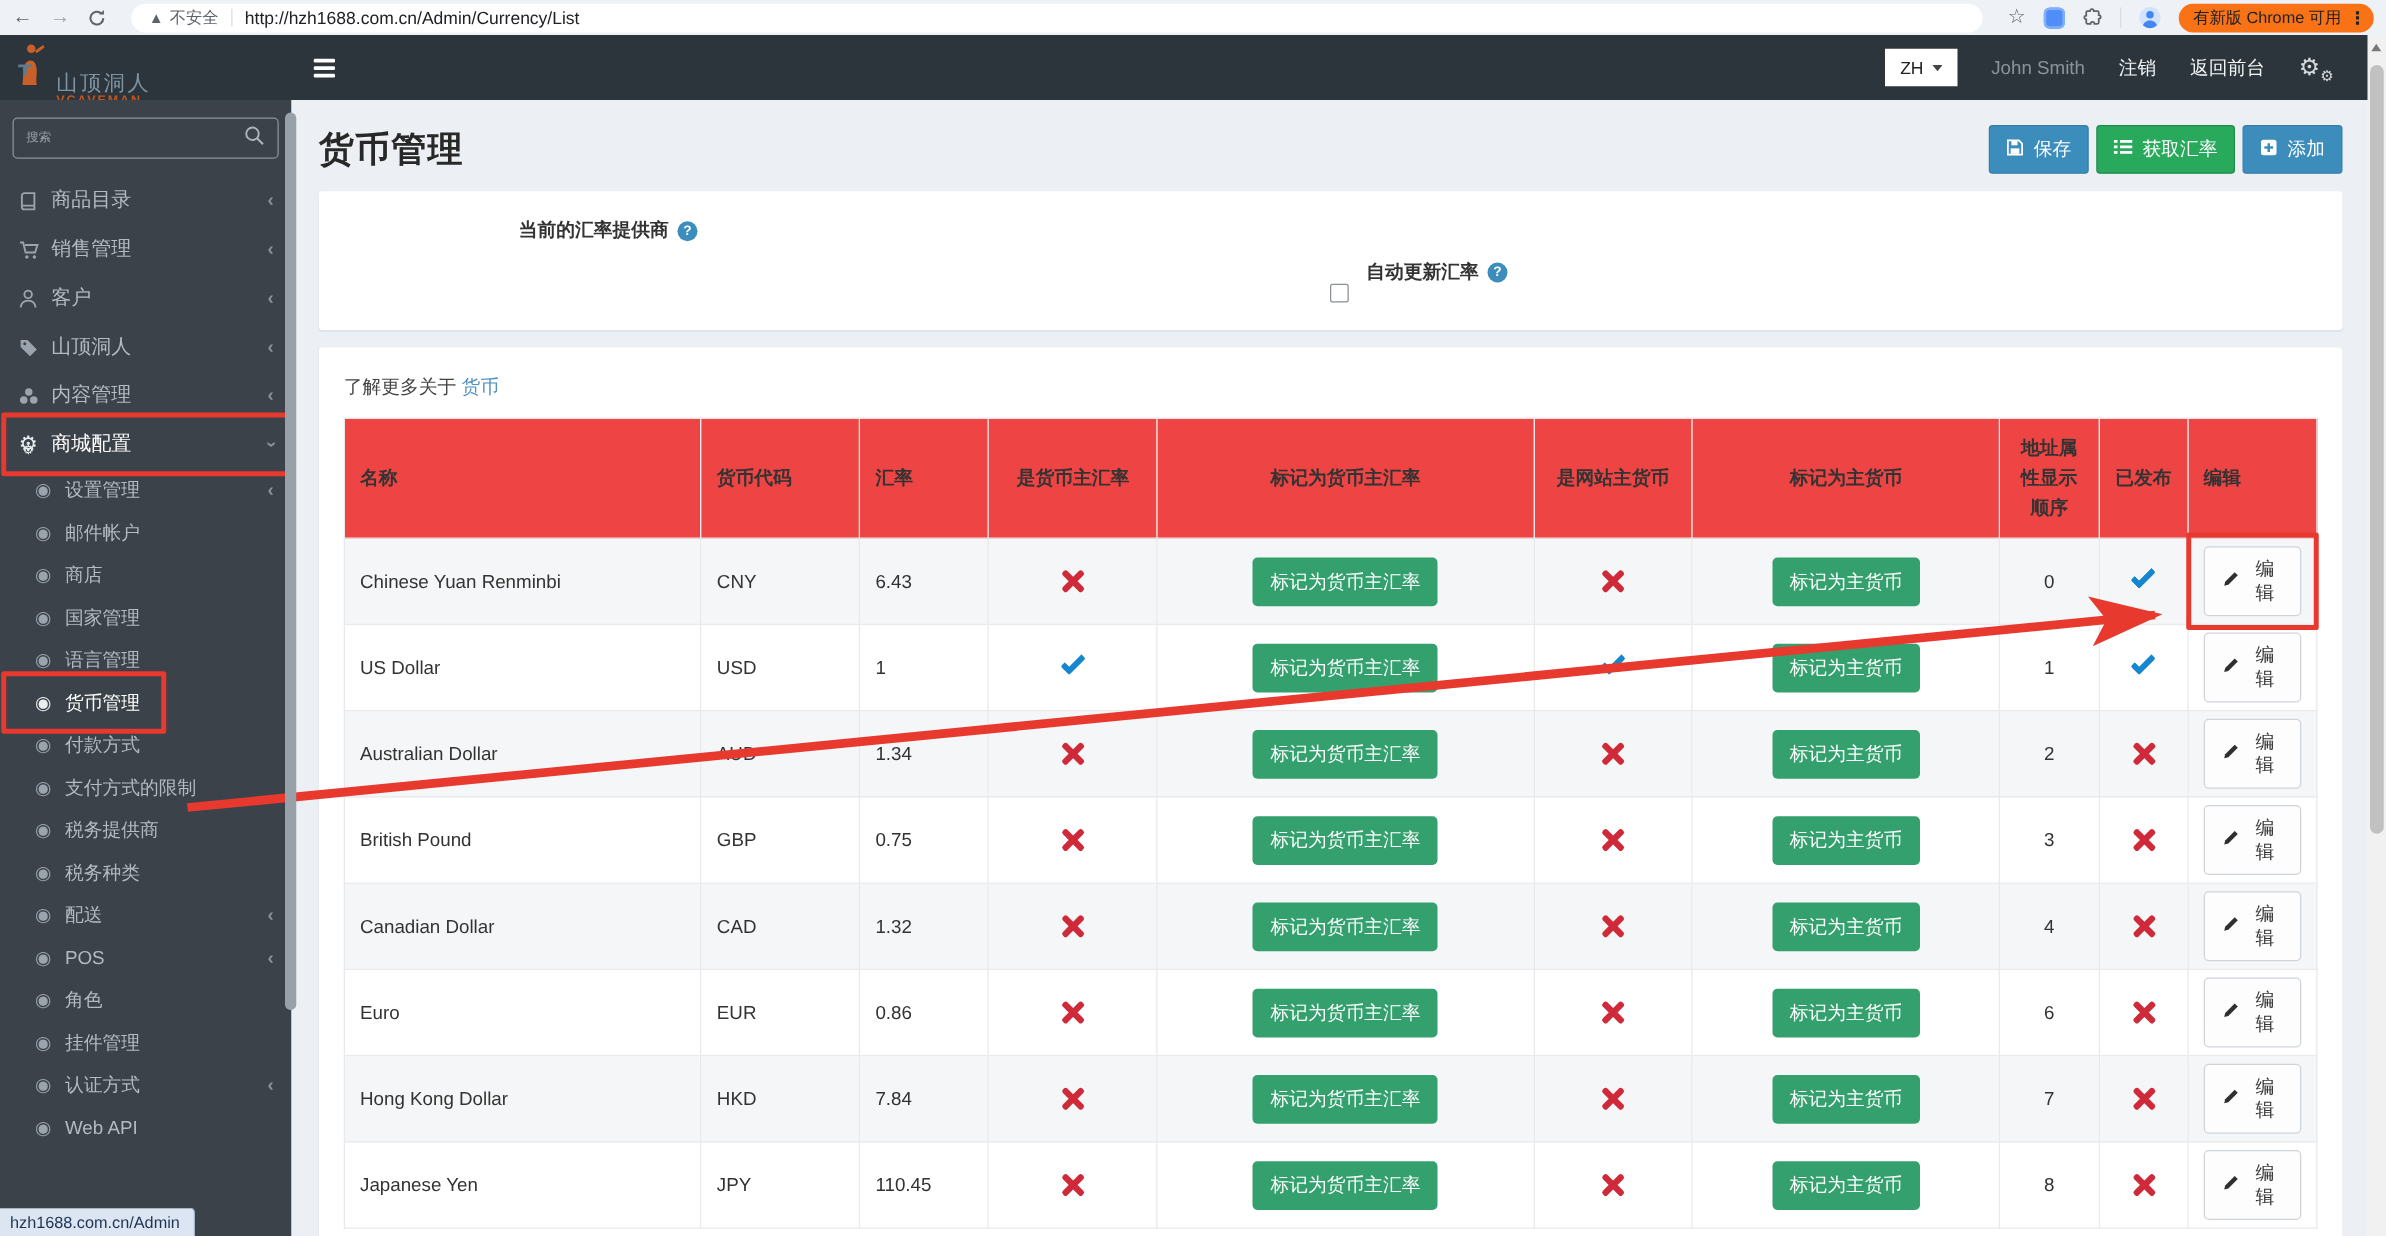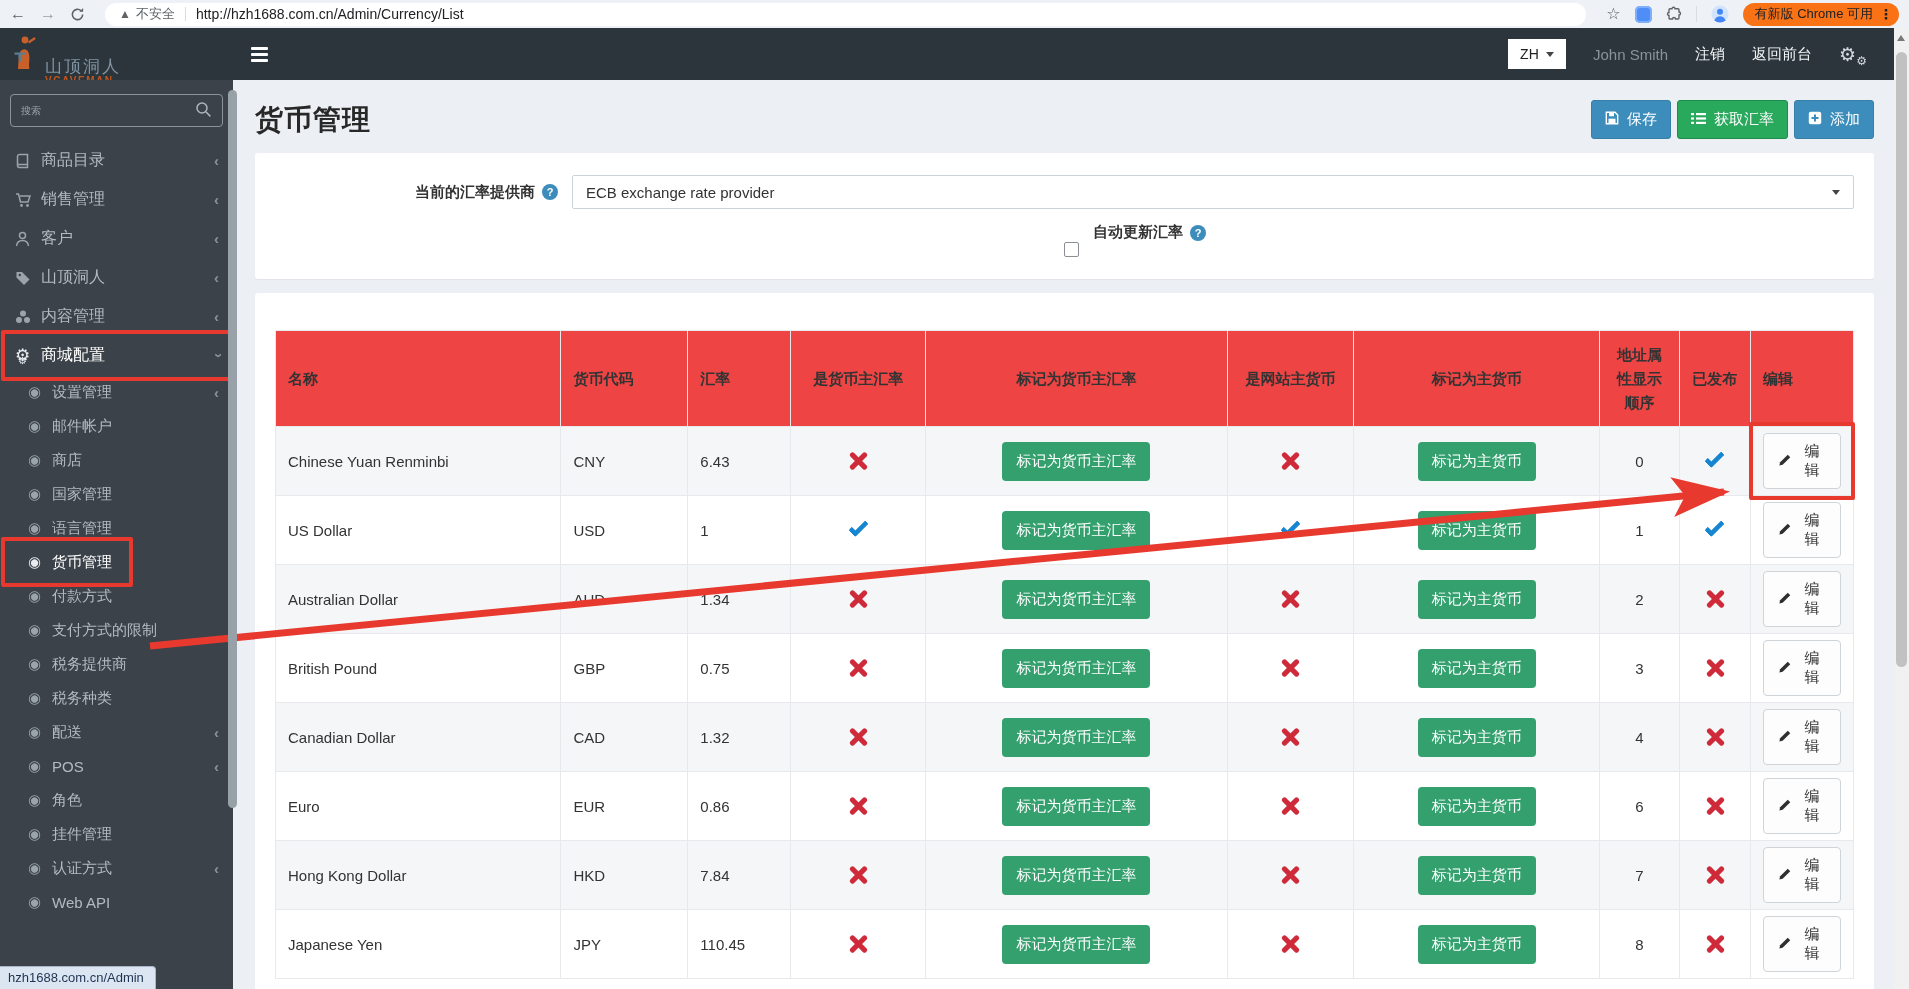--- a/index.html
+++ b/index.html
@@ -356,39 +356,37 @@
         </button>
       </div>
     </div>
 
     <div class="panel">
       <div class="form-row">
         <span class="form-label">
           <span>当前的汇率提供商</span>
           <span class="help-icon">?</span>
         </span>
-        <span class="form-ctl">
-          <div class="select-box">
-            <span>ECB exchange rate provider</span>
-            <span class="caret-down"></span>
-          </div>
-        </span>
       </div>
       <div class="form-row">
         <span class="form-label">
           <span>自动更新汇率</span>
           <span class="help-icon">?</span>
         </span>
         <span class="form-ctl">
           <div class="checkbox"></div>
         </span>
       </div>
     </div>
 
     <div class="panel">
+      <div class="learn">
+        <span>了解更多关于</span>
+        <a>货币</a>
+      </div>
       <table>
         <colgroup>
             <col style="width: 18%;">
             <col style="width: 8%;">
             <col style="width: 6.5%;">
             <col style="width: 8.5%;">
             <col style="width: 19%;">
             <col style="width: 8%;">
             <col style="width: 15.5%;">
             <col style="width: 5%;">

